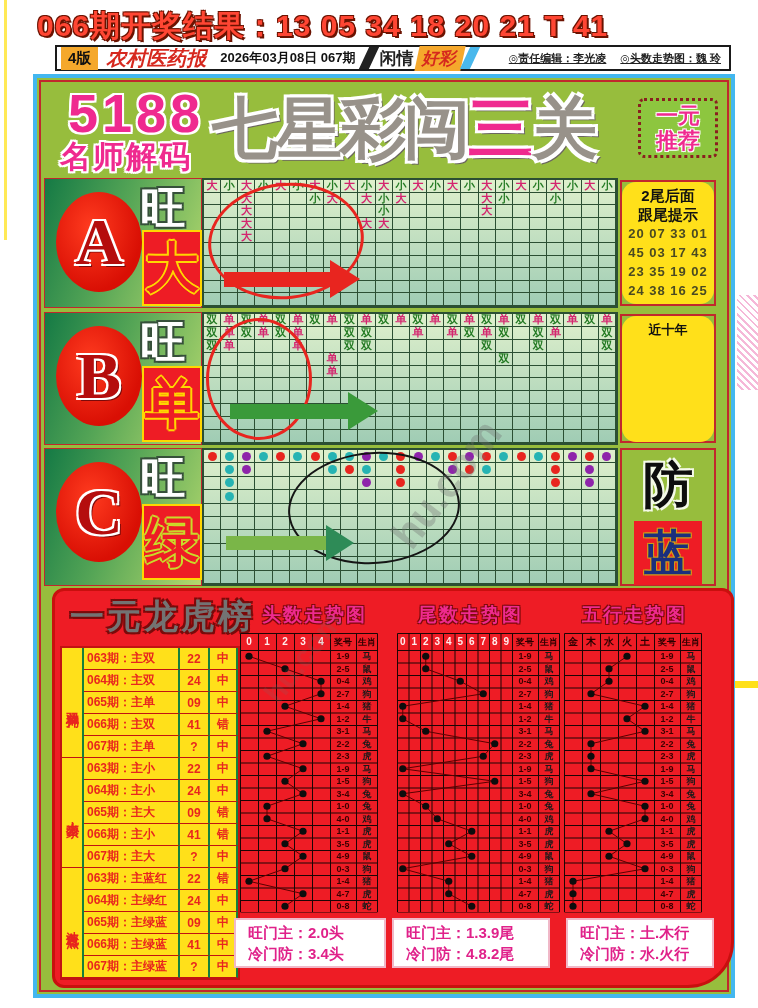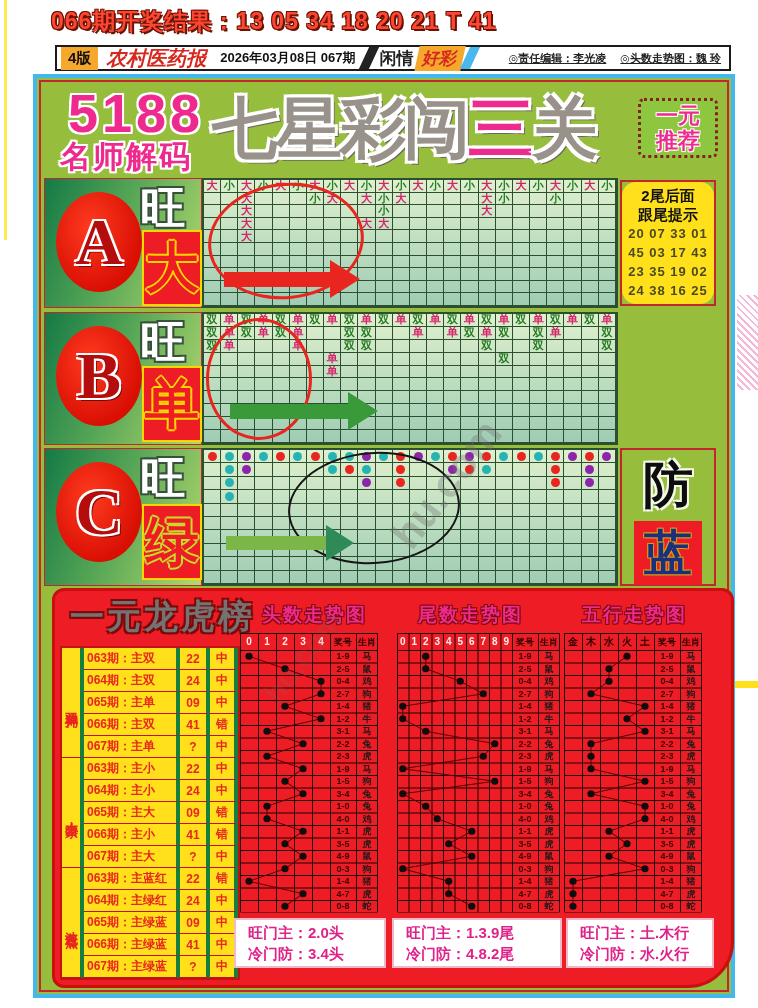--- a/index.html
+++ b/index.html
@@ -5,21 +5,21 @@
   html,body{margin:0;padding:0;background:#fff;font-family:"Liberation Sans","DejaVu Sans",sans-serif;}
   .page{position:relative;width:758px;height:1008px;background:#fff;overflow:hidden;}
   .abs{position:absolute;}
   
   .yline{left:4px;top:0;width:3px;height:240px;background:#ffe956;}
   .pinkhatch{left:737px;top:295px;width:21px;height:95px;
     background:repeating-linear-gradient(45deg,#fff 0 3px,#f5b8d8 3px 5px);}
   .ydash{left:733px;top:681px;width:25px;height:7px;background:#ffe01a;}
   .watermark{color:rgba(110,110,110,.34);font-weight:bold;pointer-events:none;z-index:50;}
   
-  .result{left:51px;top:6px;font-size:23px;font-weight:900;color:#ff4633;letter-spacing:1px;white-space:nowrap;
+  .result{left:37px;top:6px;font-size:30px;font-weight:900;color:#ff4633;letter-spacing:1px;white-space:nowrap;
     text-shadow:2px 2px 0 #6b1200,-1px -1px 0 #6b1200,1px -1px 0 #6b1200,-1px 1px 0 #6b1200;text-align:center;}
   
   .hbar{left:55px;top:45px;width:676px;height:26px;background:#fff;border:2px solid #1a1a1a;
     display:flex;align-items:center;box-sizing:border-box;}
   .edition{background:#f5a82c;color:#111;font-weight:900;font-size:15px;padding:2px 7px;margin-left:4px;}
   .paper{color:#d6281e;font-weight:900;font-style:italic;font-size:20px;margin-left:8px;
     font-family:"Liberation Serif","DejaVu Serif",serif;white-space:nowrap;}
   .dateiss{color:#111;font-weight:700;font-size:13px;margin-left:14px;white-space:nowrap;}
   .slash{width:10px;height:22px;transform:skewX(-25deg);margin-left:8px;}
   .sl-b{background:#222;}
@@ -86,21 +86,21 @@
   
   .redpanel{left:52px;top:588px;width:682px;height:400px;background:#ee1c25;border:3px solid #c8100e;
     border-radius:12px 12px 46px 12px;box-sizing:border-box;}
   .lttitle{left:70px;top:594px;font-size:34px;font-weight:900;letter-spacing:3px;color:#737373;
     text-shadow:-2px -2px 0 #7a0a0a,2px -2px 0 #7a0a0a,-2px 2px 0 #7a0a0a,2px 2px 0 #7a0a0a;white-space:nowrap;z-index:5;}
   .cttl{font-size:19px;font-weight:900;color:#ef2a8f;letter-spacing:2px;white-space:nowrap;z-index:5;
     text-shadow:-1px -1px 0 #7a0a0a,1px -1px 0 #7a0a0a,-1px 1px 0 #7a0a0a,1px 1px 0 #7a0a0a;}
   
   .dt{display:grid;grid-template-columns:22px 96px 30px 28px;grid-auto-rows:22px;background:#ffe01a;
     border:2px solid #c21212;box-sizing:content-box;z-index:5;}
-  .dt-c{border-right:4px solid #15803d;border-bottom:1px solid #c21212;color:#e8251f;font-weight:900;font-size:12px;
+  .dt-c{border-right:2px solid #15803d;border-bottom:1px solid #c21212;color:#e8251f;font-weight:900;font-size:12px;
     display:flex;align-items:center;justify-content:center;white-space:nowrap;overflow:hidden;}
   .dt-group{writing-mode:vertical-rl;text-orientation:upright;letter-spacing:1px;font-size:13px;}
   .dt-main{justify-content:flex-start;padding-left:3px;}
   .chartbox{z-index:5;}
   .footbox{background:#fff;border:2px solid #f0b8c8;box-sizing:border-box;z-index:5;
     display:flex;flex-direction:column;justify-content:center;padding-left:12px;}
   .footbox div{font-size:15px;font-weight:900;color:#e0218a;line-height:21px;white-space:nowrap;}
 </style>
 </head>
 <body>
@@ -829,20 +829,25 @@
       <div class="gcell"></div>
       <div class="gcell"></div>
       <div class="gcell"></div>
       <div class="gcell"></div>
       <div class="gcell"></div>
       <div class="gcell"></div>
     </div>
   <div class="abs annot" style="left:206px;top:318px;width:100px;height:116px;border:3px solid #e8251f;"></div>
   <div class="abs arrow-bar" style="left:230px;top:404px;width:118px;height:15px;background:#3a9a3a;"></div>
   <div class="abs arrow-head" style="left:348px;top:392px;border-top:19px solid transparent;border-bottom:19px solid transparent;border-left:30px solid #3a9a3a;"></div>
+  <div class="abs sidepanel" style="left:620px;top:314px;width:96px;height:129px;">
+    <div class="ybox" style="width:90px;height:118px;">
+      <div class="tipttl" style="font-size:13px;">近十年</div>
+    </div>
+  </div>
 
   <div class="abs secbg" style="top:448px;height:138px;"></div>
   <div class="abs lellipse" style="left:56px;top:462px;">
     <span class="letter">C</span>
   </div>
   <div class="abs wang" style="left:140px;top:448px;">旺</div>
   <div class="abs pickbox" style="left:142px;top:504px;">
     <span class="pick green">绿</span>
   </div>
   <div class="abs vgrid" style="left:202px;top:448px;width:416px;height:138px;grid-auto-rows:1fr;">
@@ -1556,21 +1561,21 @@
         <text x="103" y="263.75" text-anchor="middle" font-size="9" font-weight="bold" fill="#3b0000">4-7</text>
         <text x="127" y="263.75" text-anchor="middle" font-size="9" font-weight="bold" fill="#1a1a1a">虎</text>
         <text x="103" y="276.25" text-anchor="middle" font-size="9" font-weight="bold" fill="#3b0000">0-8</text>
         <text x="127" y="276.25" text-anchor="middle" font-size="9" font-weight="bold" fill="#1a1a1a">蛇</text>
       </svg></div>
 
   <div class="abs footbox" style="left:234px;top:918px;width:152px;height:50px;">
     <div>旺门主：2.0头</div>
     <div>冷门防：3.4头</div>
   </div>
-  <div class="abs footbox" style="left:392px;top:918px;width:170px;height:50px;">
+  <div class="abs footbox" style="left:392px;top:918px;width:158px;height:50px;">
     <div>旺门主：1.3.9尾</div>
     <div>冷门防：4.8.2尾</div>
   </div>
   <div class="abs footbox" style="left:566px;top:918px;width:148px;height:50px;">
     <div>旺门主：土.木行</div>
     <div>冷门防：水.火行</div>
   </div>
 
   <div class="abs watermark" style="left:372px;top:460px;font-size:42px;transform:rotate(-52deg);">hu.com</div>
   <div class="abs watermark" style="left:250px;top:640px;font-size:30px;transform:rotate(-52deg);opacity:.5;">hu.com</div>

